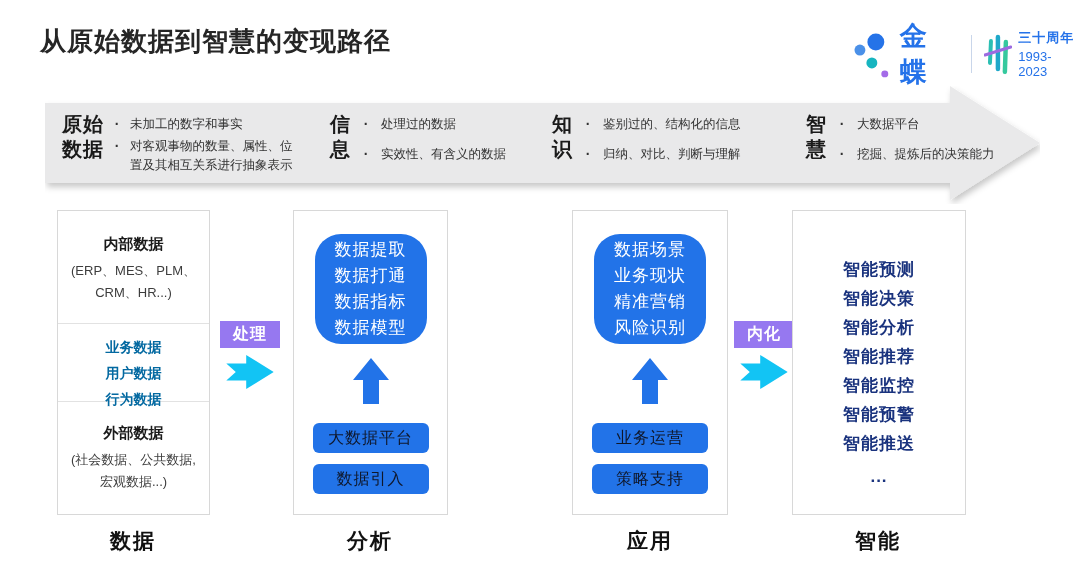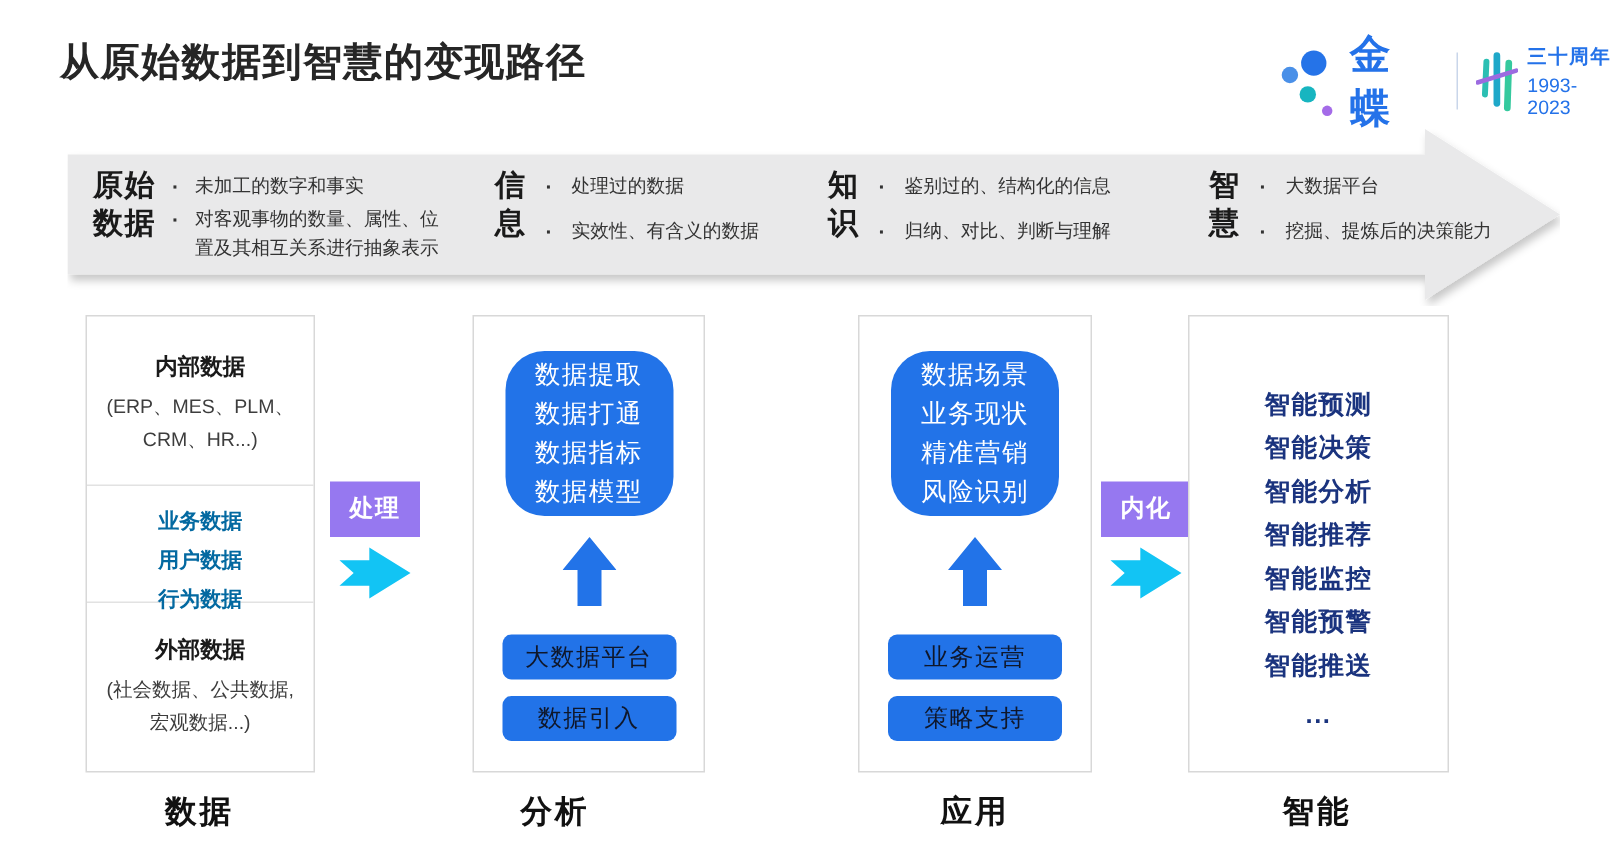--- a/index.html
+++ b/index.html
@@ -29,21 +29,21 @@
   .pt .dot { width:30px; text-align:center; font-size:14px; font-weight:bold; color:#333; line-height:19px; flex:0 0 auto; }
   .pt .pt-text { font-size:12.5px; color:#333; line-height:19px; }
   .stage-1 { left:62px; }  .stage-1 .pts { gap:3px; } .stage-1 .dot { width:26px; }
   .stage-1 .pt-text { width:163px; }
   .stage-2 { left:330px; } .stage-2 .pts { gap:11px; }
   .stage-3 { left:552px; } .stage-3 .pts { gap:11px; }
   .stage-4 { left:806px; } .stage-4 .pts { gap:11px; }
   
   .col { position:absolute; top:210px; height:305px; background:#fff; border:1px solid #d8d8d8; box-sizing:border-box; }
   .col-data { left:57px;  width:153px; display:flex; flex-direction:column; }
-  .col-analysis { left:293px; width:155px;margin-left:22px; }
+  .col-analysis { left:293px; width:155px; }
   .col-application { left:572px; width:156px; }
   .col-intel { left:792px; width:174px; display:flex; flex-direction:column; align-items:center; padding-top:44px; box-sizing:border-box; }
   .sec { text-align:center; }
   .sec-top { height:112px; padding-top:24px; box-sizing:border-box; }
   .sec-mid { height:79px; border-top:1px solid #e2e2e2; border-bottom:1px solid #e2e2e2; padding-top:10px; box-sizing:border-box; }
   .sec-bot { flex:1; padding-top:22px; box-sizing:border-box; }
   .sec-heading { font-size:15px; font-weight:bold; color:#1a1a1a; margin-bottom:6px; }
   .sec-line { font-size:13px; color:#3d3d3d; line-height:22px; }
   .mid-item { font-size:14px; color:#0369a1; font-weight:bold; line-height:26px; }
   .proc-col { display:flex; flex-direction:column; align-items:center; height:100%; box-sizing:border-box; }
@@ -57,21 +57,21 @@
   .pill {
     width:116px; height:30px; background:#2273E8; border-radius:6px; color:#0f172a;
     font-size:16px; display:flex; align-items:center; justify-content:center; letter-spacing:1px;
   }
   .intel-item { font-size:17px; font-weight:bold; color:#1A337E; line-height:29px; letter-spacing:1px; }
   .intel-more { margin-top:4px; }
   
   .flow { position:absolute; top:321px; width:56px; display:flex; flex-direction:column; align-items:center; }
   .flow-1 { left:222px; } .flow-2 { left:484px; } .flow-3 { left:736px; }
   .flow-badge {
-    min-width:52px; height:37px; background:#9678F0; color:#fff; font-size:16px; font-weight:bold;
+    min-width:52px; height:27px; background:#9678F0; color:#fff; font-size:16px; font-weight:bold;
     display:flex; align-items:center; justify-content:center; padding:0 4px; letter-spacing:1px;
   }
   .flow-arrow { margin-top:6px; width:50px; height:36px; }
   
   .footer-label { position:absolute; top:527px; width:90px; text-align:center; font-size:21px; font-weight:bold; color:#111; letter-spacing:2px; }
   .fl-1 { left:88px; } .fl-2 { left:325px; } .fl-3 { left:605px; } .fl-4 { left:833px; }
 </style>
 </head>
 <body>
 

